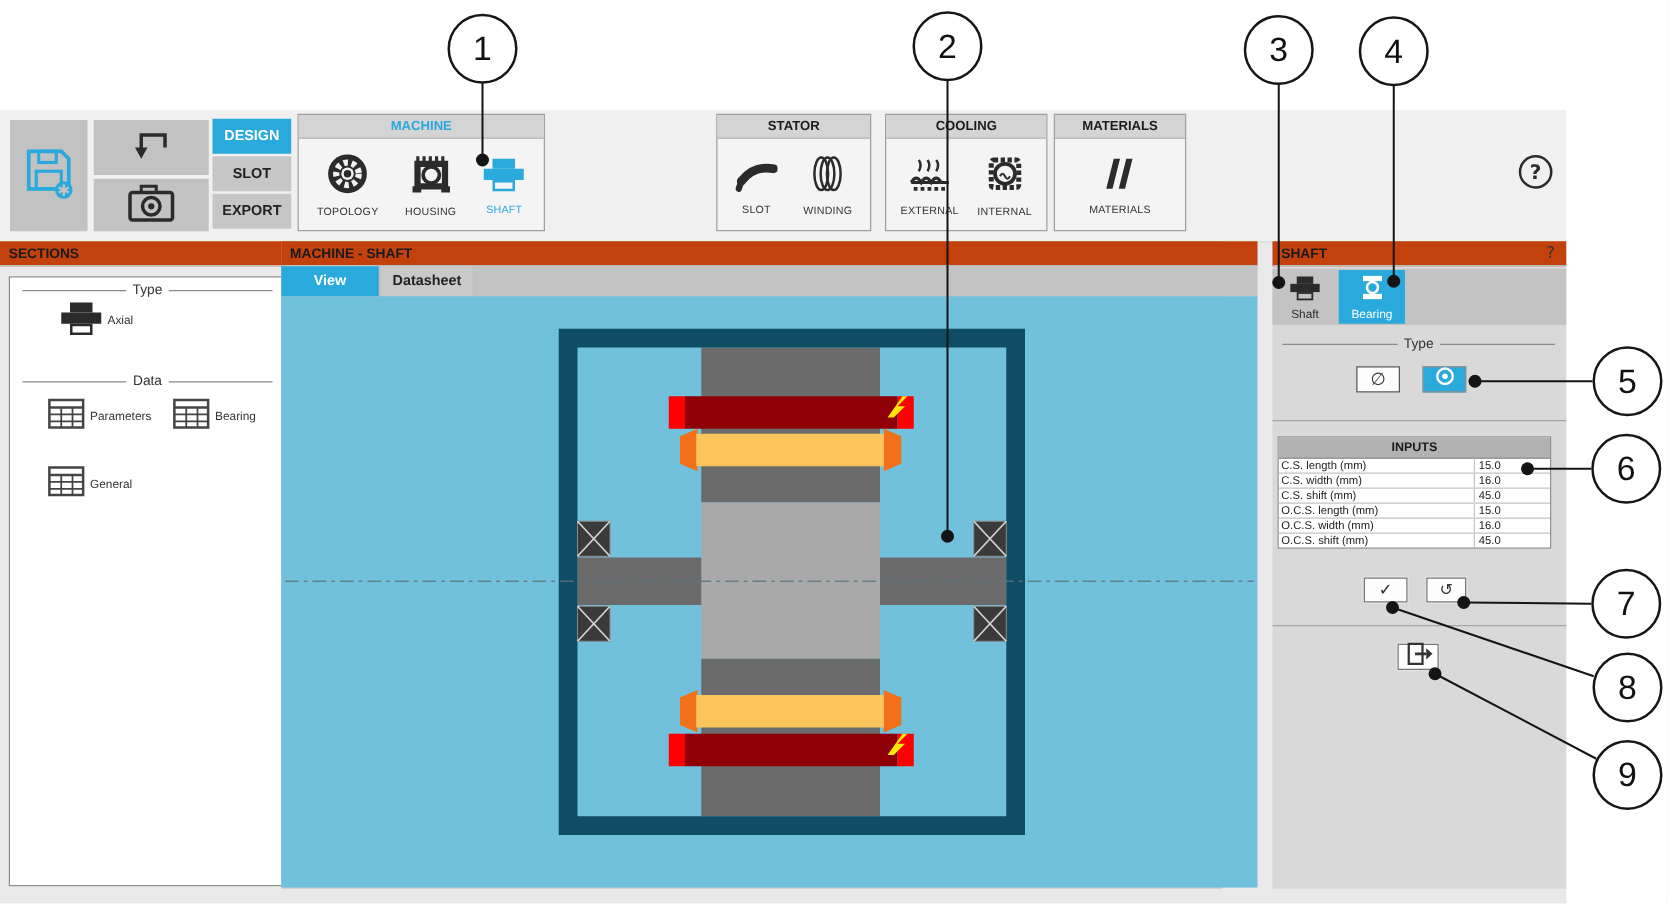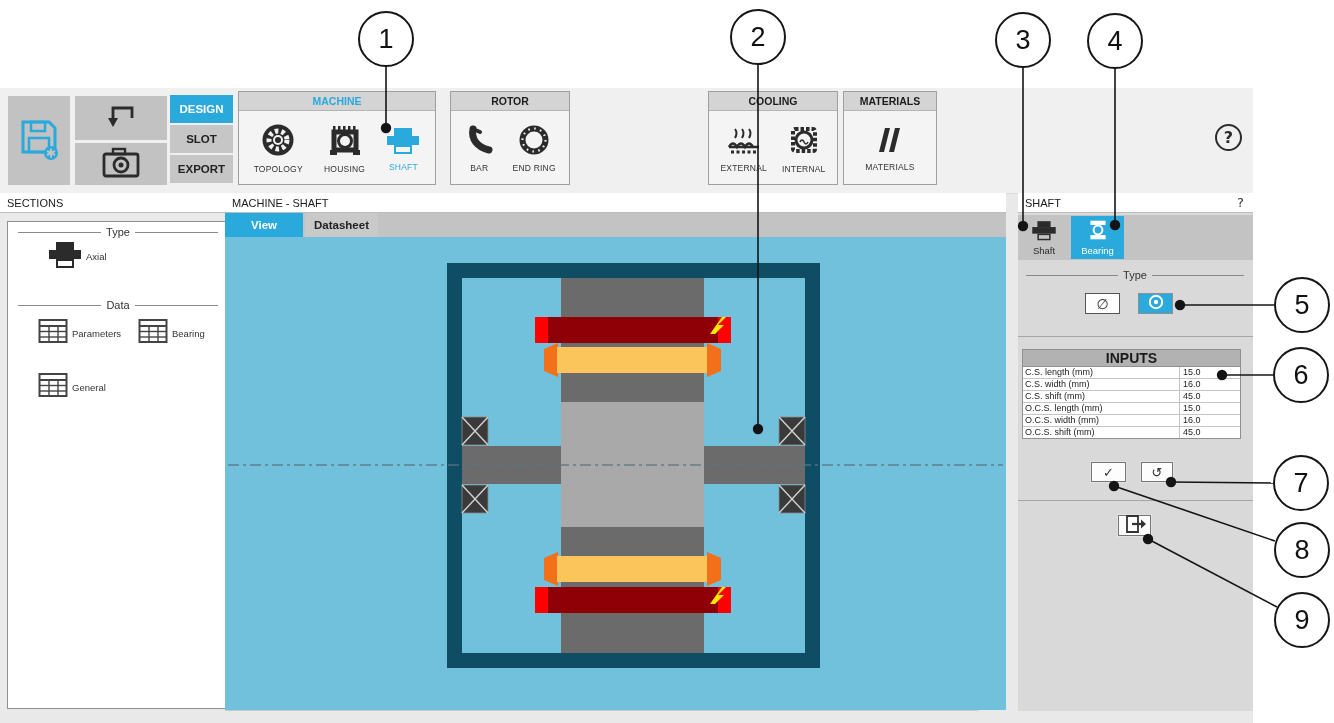--- a/index.html
+++ b/index.html
@@ -21,22 +21,22 @@
   .tgroup-items{height:74px;display:flex;align-items:center;justify-content:space-around;padding:0 4px;}
   .titem{display:flex;flex-direction:column;align-items:center;gap:3px;cursor:pointer;color:#2b2b2b;}
   .titem .tlabel{font-size:8.5px;letter-spacing:.2px;color:#333;white-space:nowrap;}
   .titem.accent{color:#29a9dc;}
   .titem.accent .tlabel{color:#29a9dc;}
   .help-circle{position:absolute;width:27px;height:27px;box-sizing:border-box;border:2.5px solid #2b2b2b;border-radius:50%;
                display:flex;align-items:center;justify-content:center;font-weight:bold;font-size:16px;color:#2b2b2b;cursor:pointer;
                font-family:"DejaVu Sans",sans-serif;}
   
   .main-row{position:absolute;left:0;top:105px;width:1253px;height:518px;}
-  .region-header{position:absolute;top:0;height:20px;background:#ffffff;display:flex;align-items:center;
-                 font-size:11px;font-weight:normal;color:#1a1a1a;padding-left:7px;box-sizing:border-box;border-bottom:1px solid #bdbdbd;}
+  .region-header{position:absolute;top:0;height:20px;background:#c2410c;display:flex;align-items:center;
+                 font-size:11px;font-weight:bold;color:#1a1a1a;padding-left:7px;box-sizing:border-box;border-bottom:1px solid #bdbdbd;}
   
   .sidebar{position:absolute;left:0;top:0;width:237px;height:518px;background:#eaeaea;}
   .sidebar-box{position:absolute;left:7px;top:28px;width:223px;height:486px;background:#fff;border:1px solid #8f8f8f;}
   .legend{display:flex;align-items:center;gap:5px;font-size:11px;color:#333;}
   .legend .line{flex:1;height:1px;background:#8a8a8a;}
   .sitem{position:absolute;display:flex;flex-direction:row;align-items:center;gap:4px;cursor:pointer;color:#2b2b2b;}
   .sitem .slabel{font-size:9.5px;color:#333;}
   
   .center{position:absolute;left:225px;top:0;width:753px;height:518px;background:#c9c9c9;}
   .tabstrip{position:absolute;left:0;top:20px;width:781px;height:24px;background:#c3c3c3;display:flex;}
@@ -52,21 +52,21 @@
         font-size:9.5px;cursor:pointer;}
   .ptab.idle{left:2px;width:48px;color:#2b2b2b;}
   .ptab.active{left:53px;width:53px;background:#29a9dc;color:#fff;}
   .sep{position:absolute;left:0;width:235px;height:1px;background:#a6a6a6;}
   .type-btn{position:absolute;top:100px;width:35px;height:21px;box-sizing:border-box;display:flex;align-items:center;justify-content:center;cursor:pointer;}
   .type-btn.none{left:67px;background:#fdfdfd;border:1.5px solid #555;color:#333;
                  font-family:"DejaVu Sans",sans-serif;font-size:14px;}
   .type-btn.circlip{left:120px;background:#29a9dc;border:1px solid #8f8f8f;}
   .inputs{position:absolute;left:4px;top:156px;width:219px;border:1px solid #8f8f8f;background:#fff;box-sizing:border-box;}
   .inputs-header{height:16px;background:#b2b2b2;border-bottom:1px solid #8f8f8f;display:flex;align-items:center;justify-content:center;
-                 font-size:14px;font-weight:bold;color:#1a1a1a;}
+                 font-size:10px;font-weight:bold;color:#1a1a1a;}
   .irow{display:flex;height:11px;border-bottom:1px solid #c4c4c4;font-size:9px;line-height:11px;}
   .irow:last-child{border-bottom:none;}
   .irow .lbl{width:154px;border-right:1px solid #c4c4c4;padding-left:2px;color:#222;overflow:hidden;white-space:nowrap;}
   .irow .val{flex:1;padding-left:3px;color:#222;cursor:text;}
   .pbtn{position:absolute;background:#fdfdfd;border:1px solid #777;box-sizing:border-box;display:flex;align-items:center;justify-content:center;
         cursor:pointer;color:#333;box-shadow:0 0 0 1px #e2e2e2;}
   .glyph{font-family:"DejaVu Sans",sans-serif;}
   
   .callout{position:absolute;width:56px;height:56px;box-sizing:border-box;border:2.6px solid #161616;border-radius:50%;
            background:#fff;display:flex;align-items:center;justify-content:center;font-size:27px;color:#111;z-index:60;}
@@ -143,40 +143,41 @@
             <span><svg width="34" height="30" viewBox="0 0 34 30">
                   <rect x="8" y="3" width="18" height="8" fill="currentColor"></rect>
                   <rect x="1" y="11" width="32" height="9" fill="currentColor"></rect>
                   <rect x="9" y="21" width="16" height="7" fill="none" stroke="currentColor" stroke-width="2"></rect>
                 </svg></span>
             <span class="tlabel">SHAFT</span>
           </div>
         </div>
       </div>
 
-      <div class="tgroup" style="left:450px;width:120px;">
-        <div class="tgroup-header">ROTOR</div>
+
+      <div class="tgroup" style="left:573px;width:124px;">
+        <div class="tgroup-header">STATOR</div>
         <div class="tgroup-items">
           <div class="titem">
-            <span><svg width="30" height="32" viewBox="0 0 30 32">
-                  <path d="M9,5 C7,15 13,23 25,26" fill="none" stroke="currentColor" stroke-width="7" stroke-linecap="round"></path>
-                  <path d="M9,5 L16,8" stroke="currentColor" stroke-width="4" stroke-linecap="round"></path>
-                </svg></span>
-            <span class="tlabel">BAR</span>
-          </div>
-          <div class="titem">
-            <span><svg width="32" height="32" viewBox="0 0 32 32">
-                  <circle cx="16" cy="16" r="11.5" fill="none" stroke="currentColor" stroke-width="6"></circle>
-                  <circle cx="16" cy="16" r="11.5" fill="none" stroke="#f2f2f2" stroke-width="2.2" stroke-dasharray="1.6 4.4"></circle>
-                </svg></span>
-            <span class="tlabel">END RING</span>
-          </div>
-        </div>
-      </div>
-
+            <span><svg width="34" height="30" viewBox="0 0 34 30">
+                  <path d="M5,21 Q15,8 31,11" fill="none" stroke="currentColor" stroke-width="7" stroke-linecap="round"></path>
+                  <path d="M5,21 L3,27" stroke="currentColor" stroke-width="5" stroke-linecap="round"></path>
+                </svg></span>
+            <span class="tlabel">SLOT</span>
+          </div>
+          <div class="titem">
+            <span><svg width="34" height="32" viewBox="0 0 34 32">
+                  <ellipse cx="12" cy="16" rx="5.5" ry="13" fill="none" stroke="currentColor" stroke-width="2"></ellipse>
+                  <ellipse cx="17" cy="16" rx="5.5" ry="13" fill="none" stroke="currentColor" stroke-width="2"></ellipse>
+                  <ellipse cx="22" cy="16" rx="5.5" ry="13" fill="none" stroke="currentColor" stroke-width="2"></ellipse>
+                </svg></span>
+            <span class="tlabel">WINDING</span>
+          </div>
+        </div>
+      </div>
 
       <div class="tgroup" style="left:708px;width:130px;">
         <div class="tgroup-header">COOLING</div>
         <div class="tgroup-items">
           <div class="titem">
             <span><svg width="36" height="32" viewBox="0 0 36 32">
                   <path d="M9,14 q3,-5 0,-9 M16,14 q3,-5 0,-9 M23,14 q3,-5 0,-9" fill="none" stroke="currentColor" stroke-width="2"></path>
                   <path d="M3,23 q4,-7 8,0 q4,-7 8,0 q4,-7 8,0" fill="none" stroke="currentColor" stroke-width="2.5"></path>
                   <line x1="3" y1="23" x2="33" y2="23" stroke="currentColor" stroke-width="2.5"></line>
                   <line x1="5" y1="28" x2="31" y2="28" stroke="currentColor" stroke-width="3" stroke-dasharray="3 2.5"></line>
@@ -187,21 +188,21 @@
             <span><svg width="34" height="34" viewBox="0 0 34 34">
                   <rect x="6" y="6" width="22" height="22" rx="2" fill="none" stroke="currentColor" stroke-width="4" stroke-dasharray="3.5 2"></rect>
                   <circle cx="17" cy="17" r="8" fill="none" stroke="currentColor" stroke-width="3"></circle>
                   <path d="M13,19 q2,-4 4,0 q2,4 4,0" fill="none" stroke="currentColor" stroke-width="1.6"></path>
                 </svg></span>
             <span class="tlabel">INTERNAL</span>
           </div>
         </div>
       </div>
 
-      <div class="tgroup" style="left:843px;width:94px;">
+      <div class="tgroup" style="left:843px;width:106px;">
         <div class="tgroup-header">MATERIALS</div>
         <div class="tgroup-items">
           <div class="titem">
             <span><svg width="32" height="30" viewBox="0 0 32 30">
                   <path d="M5,27 L11,3 L16,3 L10,27 Z" fill="currentColor"></path>
                   <path d="M15,27 L21,3 L26,3 L20,27 Z" fill="currentColor"></path>
                 </svg></span>
             <span class="tlabel">MATERIALS</span>
           </div>
         </div>

